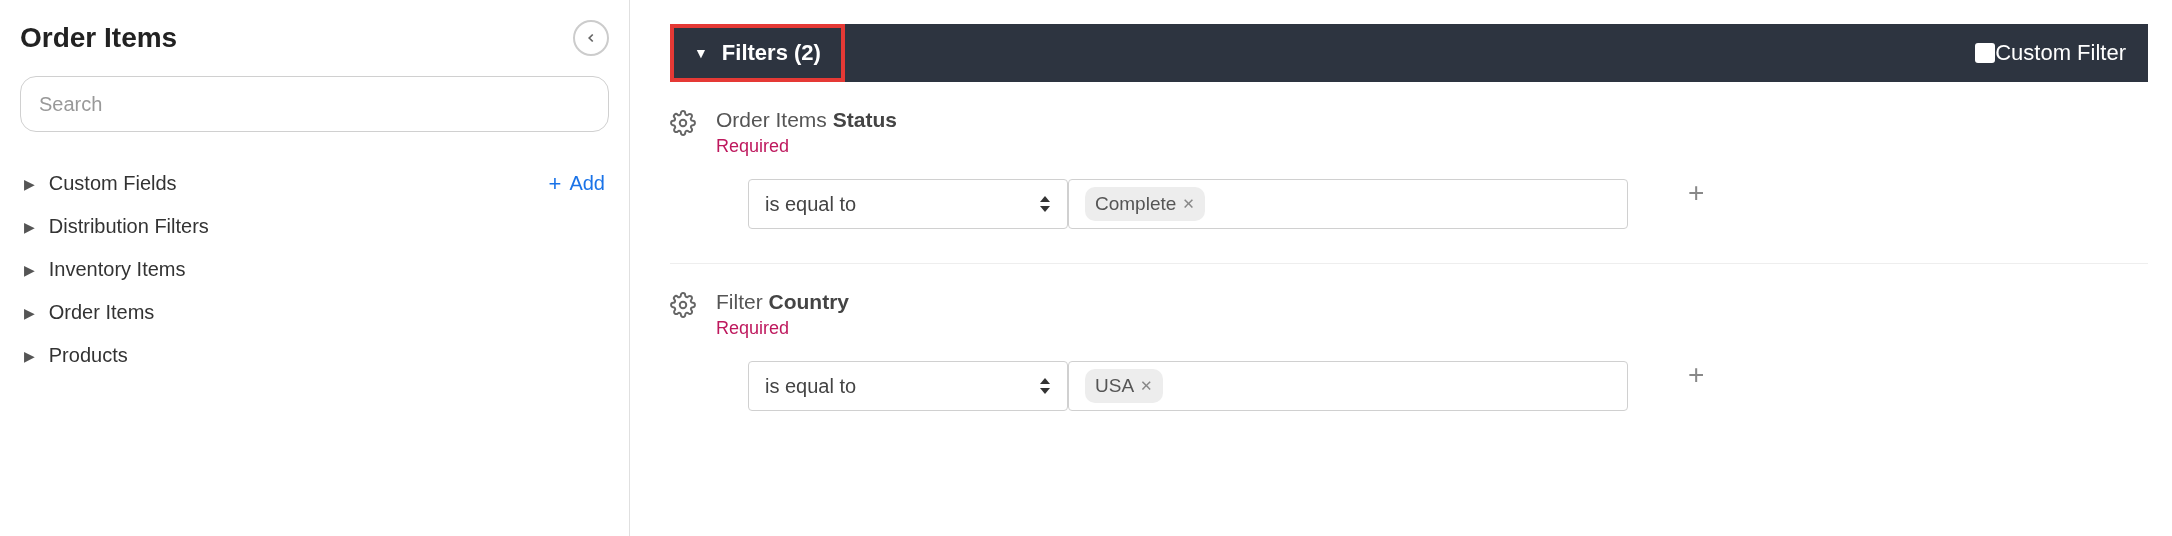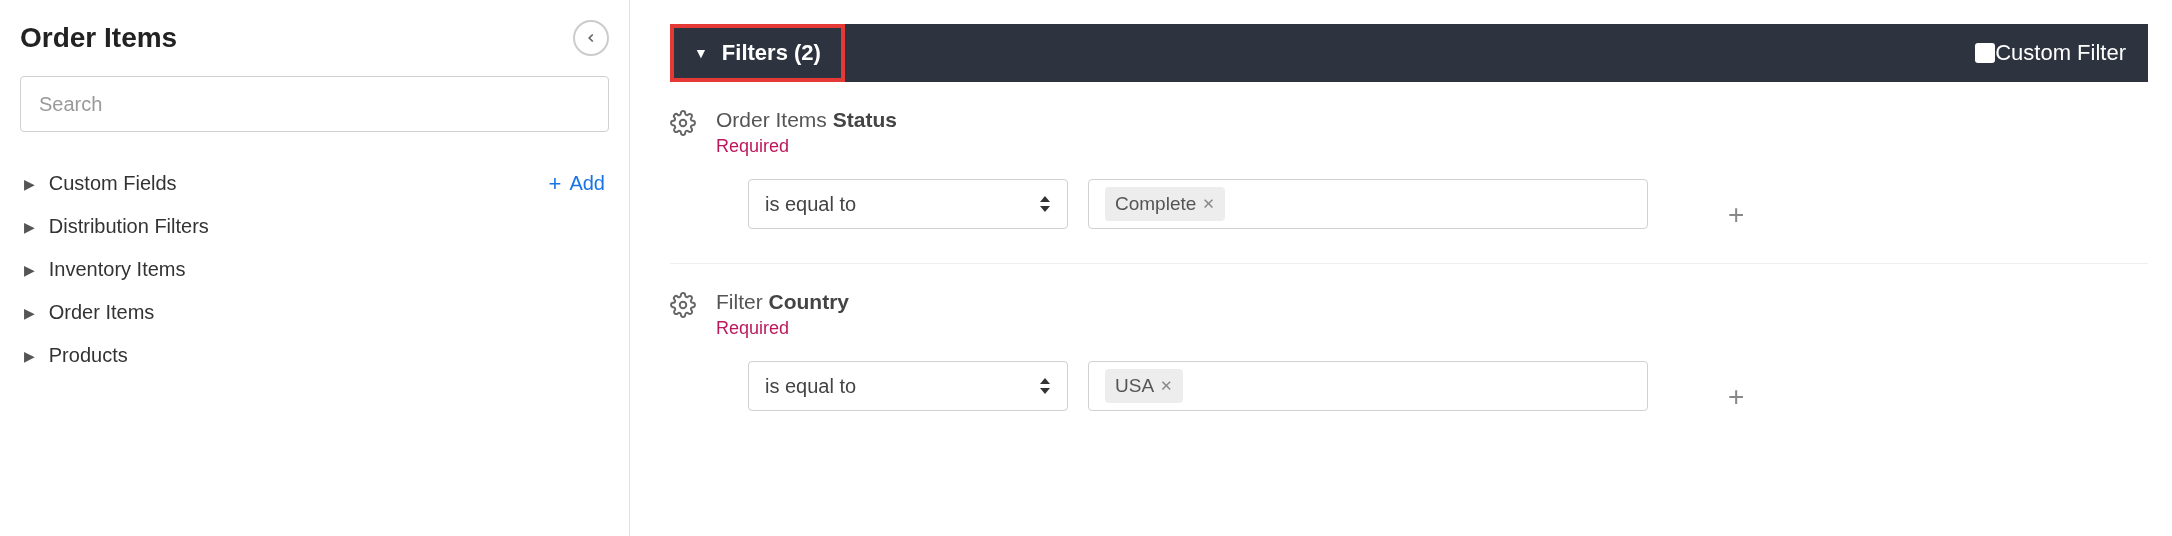--- a/index.html
+++ b/index.html
@@ -42,21 +42,21 @@
     display: flex;
     align-items: center;
     justify-content: center;
     color: #666;
     cursor: pointer;
   }
   .search-box {
     width: 100%;
     height: 56px;
     border: 1px solid #d0d0d0;
-    border-radius: 4px;
+    border-radius: 16px;
     padding: 0 18px;
     font-size: 20px;
     color: #888;
     margin-bottom: 30px;
   }
   .search-box::placeholder { color: #999; }
 
   .tabs {
     display: flex;
     border-bottom: 1px solid #e0e0e0;
@@ -160,39 +160,38 @@
   .gear {
     color: #666;
     margin-top: 2px;
   }
   .filter-title { font-size: 21px; color: #555; }
   .filter-title b { font-weight: 600; color: #444; }
   .filter-sub { font-size: 18px; color: #be185d; margin-top: 4px; }
 
   .filter-row {
     display: flex;
-    align-items: flex-end;
-    gap: 20px;
+    align-items: flex-start;
     padding-left: 78px;
   }
   .op-select, .value-box {
     height: 50px;
     border: 1px solid #d0d0d0;
     border-radius: 4px;
     display: flex;
     align-items: center;
     padding: 0 16px;
     font-size: 20px;
     color: #444;
   }
   .op-select { width: 320px; justify-content: space-between; cursor: pointer; }
   .value-box { width: 560px; gap: 10px; }
   .chip {
     background: #ededed;
-    border-radius: 4px;
+    border-radius: 10px;
     padding: 6px 10px;
     display: flex;
     align-items: center;
     gap: 6px;
     font-size: 19px;
     color: #555;
   }
   .chip .x { font-size: 15px; color: #888; cursor: pointer; }
 
   .add-filter-row {

